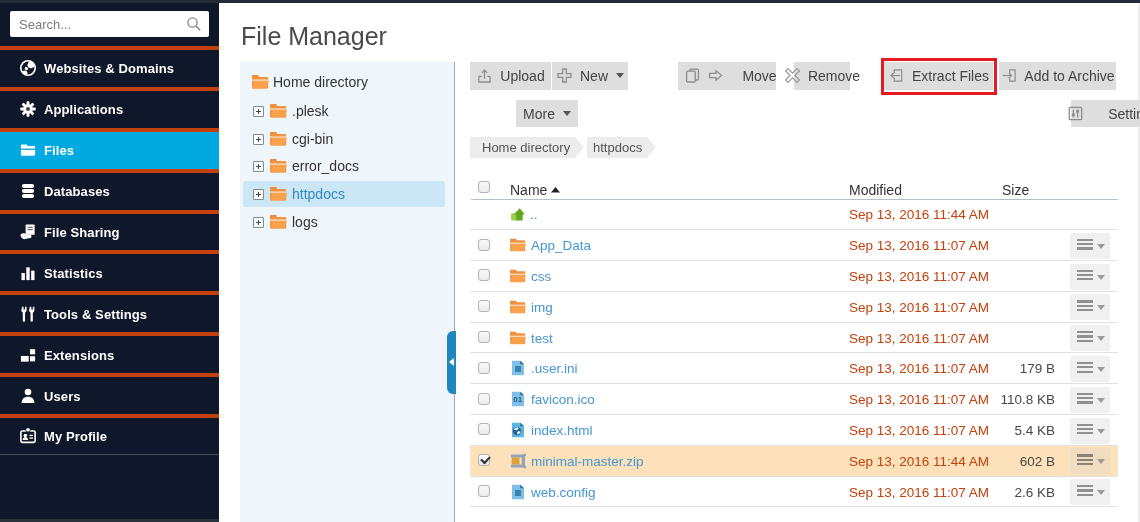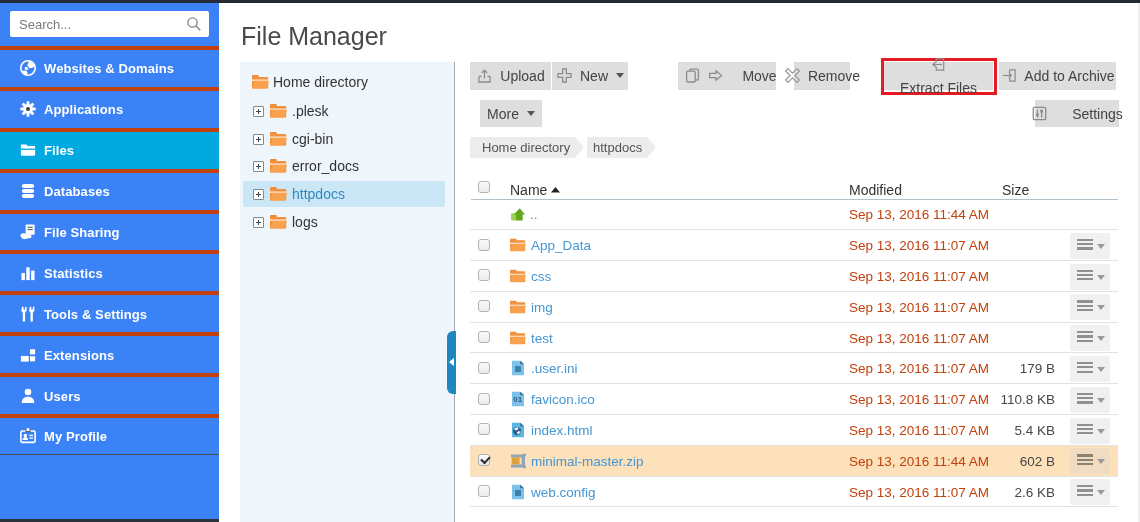--- a/index.html
+++ b/index.html
@@ -1,20 +1,20 @@
 <!DOCTYPE html>
 <html><head>
 <meta charset="utf-8">
 <style>
 * { margin:0; padding:0; box-sizing:border-box; }
 html,body { width:1140px; height:522px; overflow:hidden; background:#fff;
   font-family:"Liberation Sans", sans-serif; }
 #topbar { position:absolute; left:0; top:0; width:1140px; height:3px; background:#232b36; }
 #rightedge { position:absolute; right:0; top:3px; width:2px; height:519px; background:#ededed; }
-#sidebar { position:absolute; left:0; top:3px; width:219px; height:519px; background:#3b82f6; }
+#sidebar { position:absolute; left:0; top:3px; width:219px; height:519px; background:#0f172a; }
 #sidebar .botline { position:absolute; left:0; bottom:0; width:100%; height:3px; background:#2b323c; }
 #search { position:absolute; left:10px; top:8px; width:199px; height:26px; background:#fff; border-radius:2px; }
 #search span { position:absolute; left:9px; top:6px; font-size:13px; color:#7b7b7b; }
 #search svg { position:absolute; right:7px; top:5px; }
 #nav { position:absolute; left:0; top:43px; width:219px; list-style:none; }
 #nav li { position:relative; height:40.9px; border-top:4px solid #c2410c; }
 #nav li svg { position:absolute; left:19px; top:50%; margin-top:-9px; }
 #nav li span { position:absolute; left:44px; top:50%; transform:translateY(-50%);
   color:#fff; font-size:13px; font-weight:bold; letter-spacing:0.1px; white-space:nowrap; }
 #nav li.active { background:#00a9e0; }
@@ -32,21 +32,21 @@
 .tog { position:absolute; width:11px; height:11px; top:50%; margin-top:-5px;
   background:#fdfefe; border:1px solid #838b91; border-radius:1px; }
 .tog:before { content:""; position:absolute; left:2px; top:4px; width:5px; height:1px; background:#444; }
 .tog:after { content:""; position:absolute; left:4px; top:2px; width:1px; height:5px; background:#444; }
 #treesel { position:absolute; left:243px; top:181px; width:202px; height:26px; background:#cbe7f5; border-radius:2px; }
 
 #title { position:absolute; left:241px; top:22px; font-size:25px; color:#4a4a4a; }
 
 .btn { position:absolute; top:61.5px; height:28px; background:#dedede; color:#444;
   font-size:14px; display:flex; align-items:center; justify-content:center; gap:7px; white-space:nowrap; }
-.btn.r2 { top:100px; height:27px; }
+.btn.r2 { top:100px; height:27px;margin-left:36px; }
 .btn svg { flex-shrink:0; }
 .caret { width:0; height:0; border-left:4px solid transparent; border-right:4px solid transparent;
   border-top:5px solid #555; margin-left:1px; }
 #redbox { position:absolute; left:881px; top:58px; width:116px; height:37px; border:3px solid #e41b22; }
 
 .crumb { position:absolute; top:137px; height:21px; background:#ececec; color:#555;
   font-size:13px; line-height:21px; }
 .crumb.c1 { left:470px; width:114px; padding-left:12px;
   clip-path:polygon(0 0, calc(100% - 9px) 0, 100% 50%, calc(100% - 9px) 100%, 0 100%); }
 .crumb.c2 { left:587px; width:69px; padding-left:6px;
@@ -299,21 +299,21 @@
       <path d="M2.6,6.4 H9 V3.8 L14.6,8.5 L9,13.2 V10.6 H2.6 Z" fill="none" stroke="#8c8c8c" stroke-width="1.3"></path>
     </svg>
   <span>Move</span>
 </div>
 <div class="btn" style="left:794px; width:56px;">
   <svg width="17" height="17" viewBox="0 0 17 17">
       <path d="M6.8,0.4 H10.2 V6.8 H16.6 V10.2 H10.2 V16.6 H6.8 V10.2 H0.4 V6.8 H6.8 Z" transform="rotate(45 8.5 8.5)" fill="none" stroke="#999" stroke-width="1.2"></path>
     </svg>
   <span>Remove</span>
 </div>
-<div class="btn" style="left:884px; width:109px;flex-direction:column;">
+<div class="btn" style="left:884px; width:109px;">
   <svg width="17" height="17" viewBox="0 0 17 17" fill="none" stroke="#8c8c8c" stroke-width="1.2">
       <path d="M6.3,6.2 V2.9 H13.7 V14.1 H6.3 V10.8"></path>
       <path d="M12,8.5 H3"></path>
       <path d="M5.7,5.9 L3,8.5 L5.7,11.1"></path>
     </svg>
   <span>Extract Files</span>
 </div>
 <div class="btn" style="left:999px; width:117px;">
   <svg width="17" height="17" viewBox="0 0 17 17" fill="none" stroke="#8c8c8c" stroke-width="1.2">
       <path d="M9.7,6.2 V2.9 H15.1 V14.1 H9.7 V10.8"></path>

